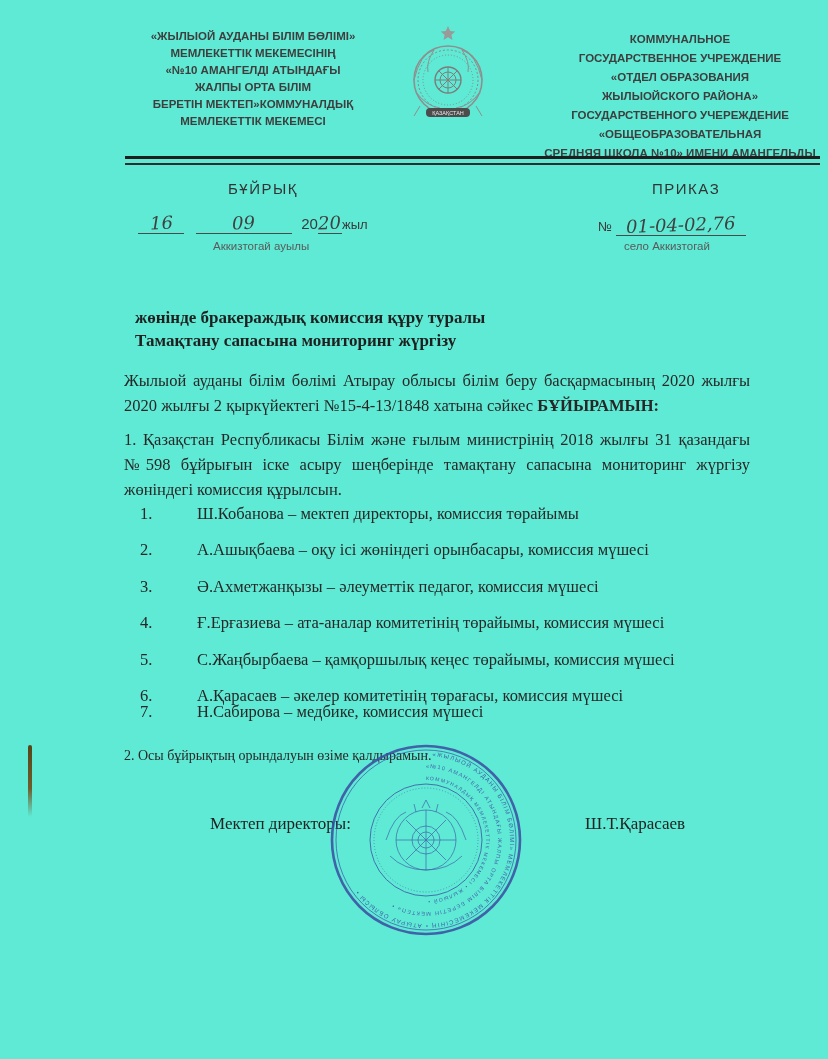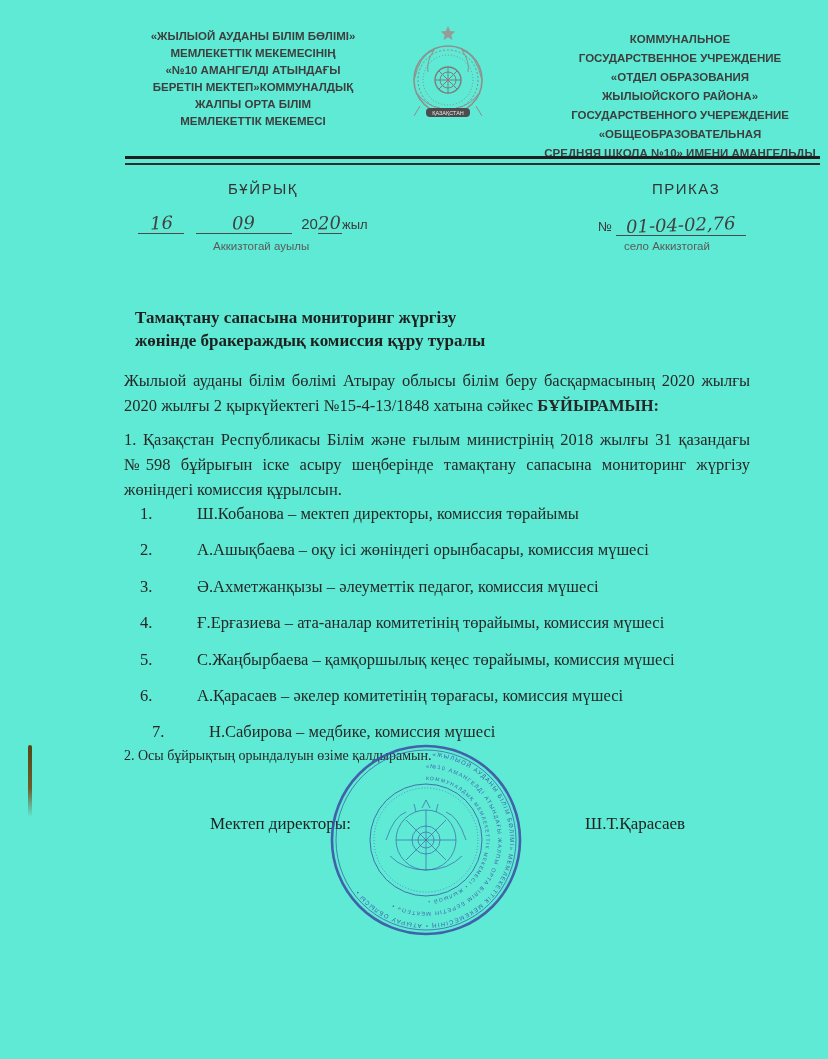--- a/index.html
+++ b/index.html
@@ -54,22 +54,22 @@
 </style>
 </head>
 <body>
 
 <div class="page">
 
   <div class="org org-left">
     <div>«ЖЫЛЫОЙ АУДАНЫ БІЛІМ БӨЛІМІ»</div>
     <div>МЕМЛЕКЕТТІК МЕКЕМЕСІНІҢ</div>
     <div>«№10 АМАНГЕЛДІ АТЫНДАҒЫ</div>
+    <div>ЖАЛПЫ ОРТА БІЛІМ</div>
     <div>БЕРЕТІН МЕКТЕП»КОММУНАЛДЫҚ</div>
-    <div>ЖАЛПЫ ОРТА БІЛІМ</div>
     <div>МЕМЛЕКЕТТІК МЕКЕМЕСІ</div>
   </div>
 
   <div class="emblem-wrap">
     <svg width="100" height="118" viewBox="0 0 100 118">
       <g fill="none" stroke="#8b8b8b" stroke-width="1">
         <path d="M50 4 l2.2 5 5 .6 -3.8 3.4 1.1 5 -4.5 -2.7 -4.5 2.7 1.1 -5 -3.8 -3.4 5 -.6 z" fill="#9a9a9a" stroke="none"></path>
         <circle cx="50" cy="58" r="34" stroke="#8f8f8f" stroke-width="1.6"></circle>
         <circle cx="50" cy="58" r="30" stroke-dasharray="2 2"></circle>
         <circle cx="50" cy="58" r="25" stroke-dasharray="1 2"></circle>
@@ -109,35 +109,35 @@
 
   <div class="num-line">
     <span>№</span>
     <span class="u" style="min-width:130px;"><span class="hand">01-04-02,76</span></span>
   </div>
 
   <div class="place place-left">Аккизтогай ауылы</div>
   <div class="place place-right">село Аккизтогай</div>
 
   <div class="doc-title">
+    <div>жөнінде бракераждық комиссия құру туралы</div>
     <div>Тамақтану сапасына мониторинг жүргізу</div>
-    <div>жөнінде бракераждық комиссия құру туралы</div>
   </div>
 
   <div class="para p-intro"><span>Жылыой ауданы білім бөлімі Атырау облысы білім беру басқармасының 2020 жылғы 2020 жылғы 2 қыркүйектегі №15-4-13/1848 хатына сәйкес </span><span class="bold">БҰЙЫРАМЫН:</span></div>
 
   <div class="para p-item1">1. Қазақстан Республикасы Білім және ғылым министрінің 2018 жылғы 31 қазандағы №598 бұйрығын іске асыру шеңберінде тамақтану сапасына мониторинг жүргізу жөніндегі комиссия құрылсын.</div>
 
   <div class="member" style="top:504px;"><span class="m-num">1.</span><span>Ш.Кобанова – мектеп директоры, комиссия төрайымы</span></div>
   <div class="member" style="top:540px;"><span class="m-num">2.</span><span>А.Ашықбаева – оқу ісі жөніндегі орынбасары, комиссия мүшесі</span></div>
   <div class="member" style="top:577px;"><span class="m-num">3.</span><span>Ә.Ахметжанқызы – әлеуметтік педагог, комиссия мүшесі</span></div>
   <div class="member" style="top:613px;"><span class="m-num">4.</span><span>Ғ.Ерғазиева – ата-аналар комитетінің төрайымы, комиссия мүшесі</span></div>
   <div class="member" style="top:650px;"><span class="m-num">5.</span><span>С.Жаңбырбаева – қамқоршылық кеңес төрайымы, комиссия мүшесі</span></div>
   <div class="member" style="top:686px;"><span class="m-num">6.</span><span>А.Қарасаев – әкелер комитетінің төрағасы, комиссия мүшесі</span></div>
-  <div class="member" style="top:722px;margin-left:12px;"><span class="m-num">7.</span><span>Н.Сабирова – медбике, комиссия мүшесі</span></div>
+  <div class="member" style="top:702px;"><span class="m-num">7.</span><span>Н.Сабирова – медбике, комиссия мүшесі</span></div>
 
   <div class="p-item2">2. Осы бұйрықтың орындалуын өзіме қалдырамын.</div>
 
   <div class="sig-label">Мектеп директоры:</div>
   <div class="sig-name">Ш.Т.Қарасаев</div>
 
   <div class="stamp">
     <svg width="200" height="200" viewBox="0 0 200 200">
       <defs>
         <path id="ringOuter" d="M100,16 a84,84 0 1,1 -0.01,0 z"></path>

